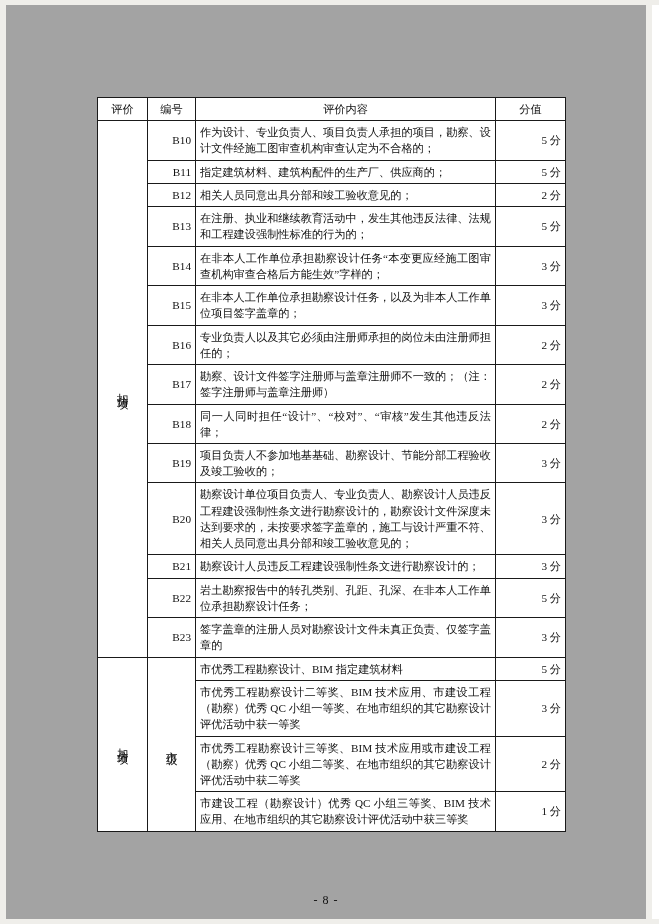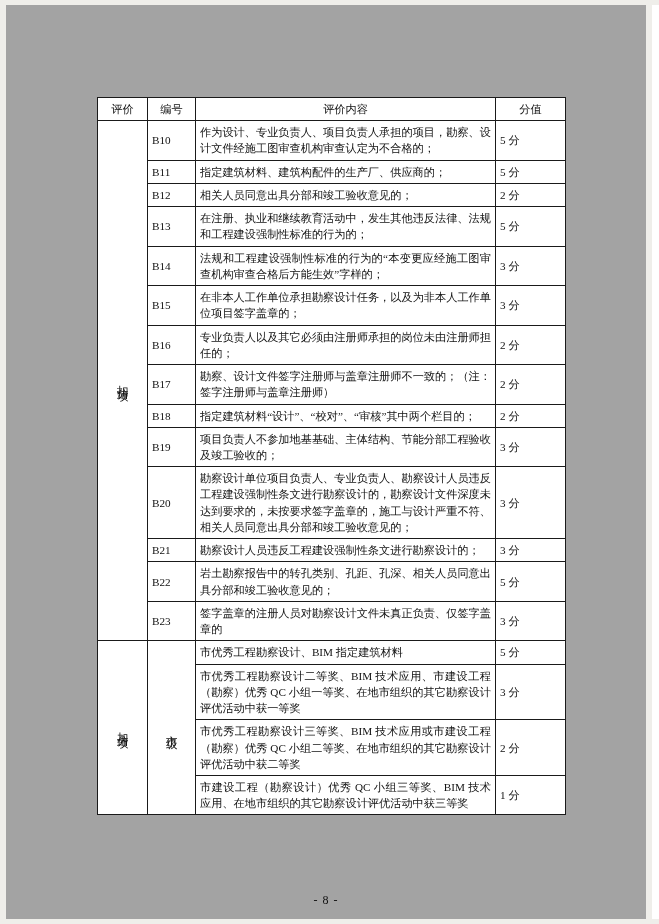--- a/index.html
+++ b/index.html
@@ -46,21 +46,21 @@
   .col-code { width: 48px; }
   .col-content { width: 300px; }
   .col-score { width: 70px; }
 
   thead td {
     text-align: center;
     font-size: 11.5px;
     padding-top: 4px;
     padding-bottom: 4px;
   }
-  .c-center { text-align: left; }
+  .c-center { text-align: right; }
   .cat-cell {
     text-align: center;
     font-size: 11.5px;
     letter-spacing: 1px;
   }
   .cat-vertical {
     writing-mode: vertical-rl;
     text-orientation: upright;
     letter-spacing: 3px;
     display: inline-block;
@@ -139,61 +139,61 @@
           <td class="content-cell">相关人员同意出具分部和竣工验收意见的；</td>
           <td class="c-center">2 分</td>
         </tr>
         <tr>
           <td class="c-center">B13</td>
           <td class="content-cell">在注册、执业和继续教育活动中，发生其他违反法律、法规和工程建设强制性标准的行为的；</td>
           <td class="c-center">5 分</td>
         </tr>
         <tr>
           <td class="c-center">B14</td>
-          <td class="content-cell">法规和工程建设强制性标准的行为的“本变更应经施工图审查机构审查合格后方能生效”字样的；</td>
+          <td class="content-cell">在非本人工作单位承担勘察设计任务“本变更应经施工图审查机构审查合格后方能生效”字样的；</td>
           <td class="c-center">3 分</td>
         </tr>
         <tr>
           <td class="c-center">B15</td>
           <td class="content-cell">在非本人工作单位承担勘察设计任务，以及为非本人工作单位项目签字盖章的；</td>
           <td class="c-center">3 分</td>
         </tr>
         <tr>
           <td class="c-center">B16</td>
           <td class="content-cell">专业负责人以及其它必须由注册师承担的岗位未由注册师担任的；</td>
           <td class="c-center">2 分</td>
         </tr>
         <tr>
           <td class="c-center">B17</td>
           <td class="content-cell">勘察、设计文件签字注册师与盖章注册师不一致的；（注：签字注册师与盖章注册师）</td>
           <td class="c-center">2 分</td>
         </tr>
         <tr>
           <td class="c-center">B18</td>
-          <td class="content-cell">指定建筑材料“设计”、“校对”、“审核”其中两个栏目的；</td>
+          <td class="content-cell">同一人同时担任“设计”、“校对”、“审核”发生其他违反法律；</td>
           <td class="c-center">2 分</td>
         </tr>
         <tr>
           <td class="c-center">B19</td>
-          <td class="content-cell">项目负责人不参加地基基础、主体结构、节能分部工程验收及竣工验收的；</td>
+          <td class="content-cell">项目负责人不参加地基基础、勘察设计、节能分部工程验收及竣工验收的；</td>
           <td class="c-center">3 分</td>
         </tr>
         <tr>
           <td class="c-center">B20</td>
           <td class="content-cell">勘察设计单位项目负责人、专业负责人、勘察设计人员违反工程建设强制性条文进行勘察设计的，勘察设计文件深度未达到要求的，未按要求签字盖章的，施工与设计严重不符、相关人员同意出具分部和竣工验收意见的；</td>
           <td class="c-center">3 分</td>
         </tr>
         <tr>
           <td class="c-center">B21</td>
           <td class="content-cell">勘察设计人员违反工程建设强制性条文进行勘察设计的；</td>
           <td class="c-center">3 分</td>
         </tr>
         <tr>
           <td class="c-center">B22</td>
-          <td class="content-cell">岩土勘察报告中的转孔类别、孔距、孔深、相关人员同意出具分部和竣工验收意见的；</td>
+          <td class="content-cell">岩土勘察报告中的转孔类别、孔距、孔深、在非本人工作单位承担勘察设计任务；</td>
           <td class="c-center">5 分</td>
         </tr>
         <tr>
           <td class="c-center">B23</td>
           <td class="content-cell">签字盖章的注册人员对勘察设计文件未真正负责、仅签字盖章的</td>
           <td class="c-center">3 分</td>
         </tr>
 
         <tr>
           <td class="cat-cell" rowspan="4">

